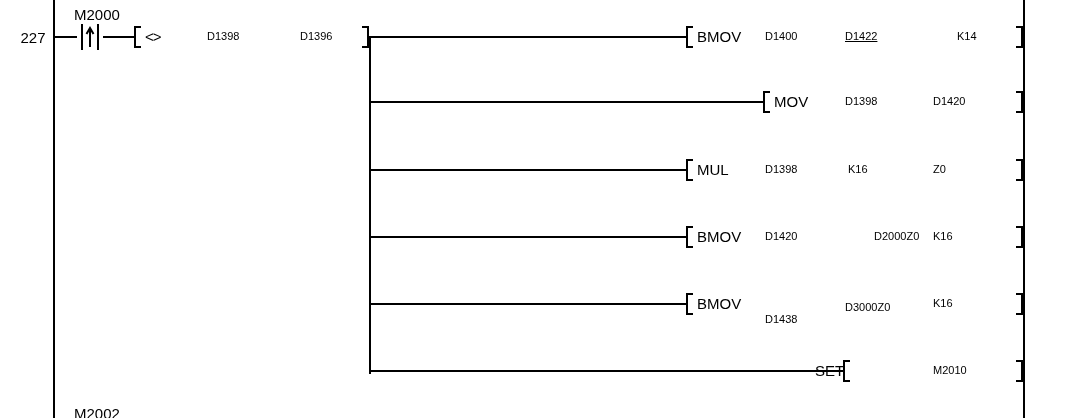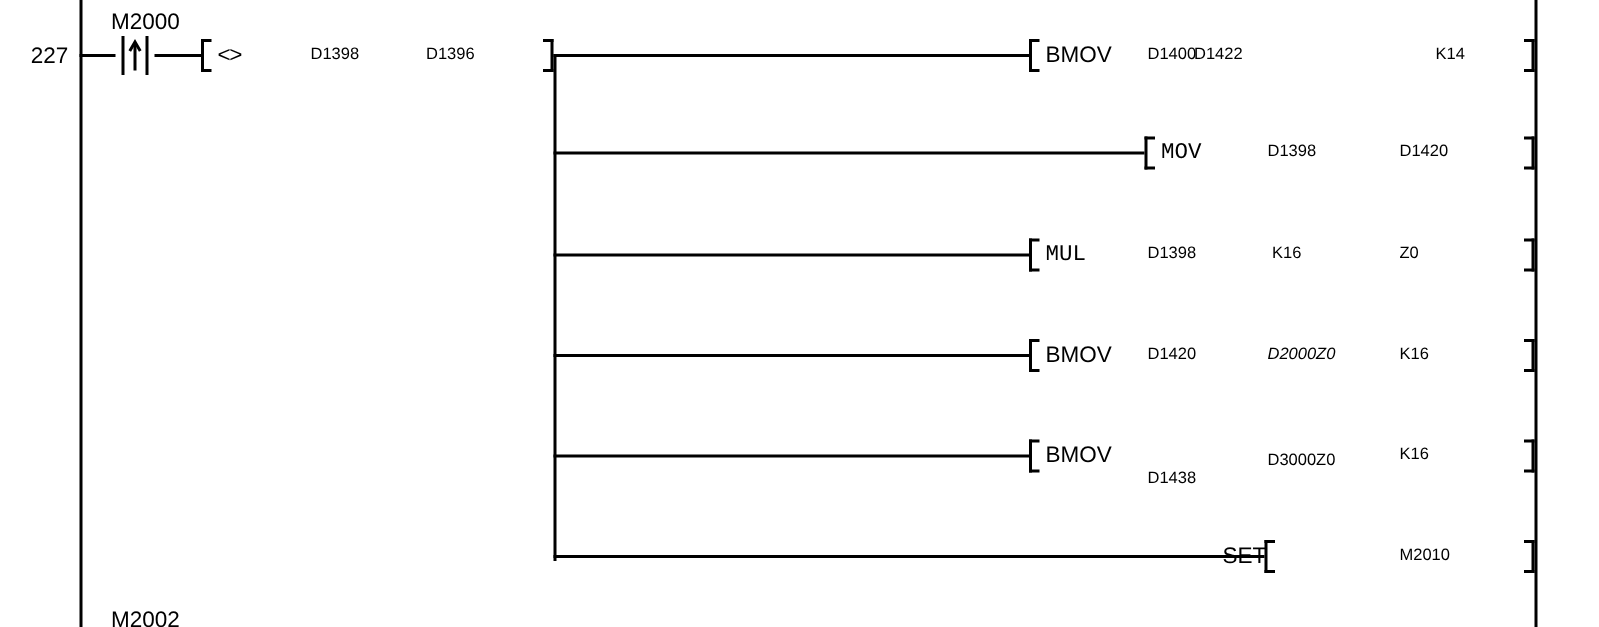--- a/index.html
+++ b/index.html
@@ -116,54 +116,54 @@
     </svg>
   </div>
 
   <div class="hline" style="left:103px; top:36px; width:31px;"></div>
 
   <div class="brk brk-open" style="left:134px; top:26px;"></div>
 
   <div class="txt cmp-sym" style="left:145px; top:29px;">&lt;&gt;</div>
 
   <div class="txt operand" style="left:207px; top:29px;">D1398</div>
-  <div class="txt operand" style="left:284px; top:29px;text-align:right;">D1396</div>
+  <div class="txt operand" style="left:300px; top:29px;text-align:right;">D1396</div>
 
   <div class="brk brk-close" style="left:362px; top:26px;"></div>
 
   <div class="vline" style="left:369px; top:36px; height:338px;"></div>
 
   <div class="hline" style="left:369px; top:36px; width:317px;"></div>
   <div class="brk brk-open" style="left:686px; top:26px;"></div>
   <div class="txt mnemonic" style="left:697px; top:29px;">BMOV</div>
   <div class="txt operand" style="left:765px; top:29px;">D1400</div>
-  <div class="txt operand" style="left:796px; top:29px;">D1422</div>
+  <div class="txt operand" style="left:845px; top:29px;text-decoration:underline;">D1422</div>
   <div class="txt operand" style="left:957px; top:29px;">K14</div>
   <div class="brk brk-close" style="left:1016px; top:26px;"></div>
 
   <div class="hline" style="left:369px; top:101px; width:394px;"></div>
   <div class="brk brk-open" style="left:763px; top:91px;"></div>
-  <div class="txt mnemonic" style="left:774px; top:94px;font-family:Liberation Mono, monospace;">MOV</div>
+  <div class="txt mnemonic" style="left:774px; top:94px;">MOV</div>
   <div class="txt operand" style="left:845px; top:94px;">D1398</div>
   <div class="txt operand" style="left:933px; top:94px;">D1420</div>
   <div class="brk brk-close" style="left:1016px; top:91px;"></div>
 
   <div class="hline" style="left:369px; top:169px; width:317px;"></div>
   <div class="brk brk-open" style="left:686px; top:159px;"></div>
-  <div class="txt mnemonic" style="left:697px; top:162px;font-family:Liberation Mono, monospace;">MUL</div>
+  <div class="txt mnemonic" style="left:697px; top:162px;">MUL</div>
   <div class="txt operand" style="left:765px; top:162px;">D1398</div>
   <div class="txt operand" style="left:848px; top:162px;">K16</div>
   <div class="txt operand" style="left:933px; top:162px;">Z0</div>
   <div class="brk brk-close" style="left:1016px; top:159px;"></div>
 
   <div class="hline" style="left:369px; top:236px; width:317px;"></div>
   <div class="brk brk-open" style="left:686px; top:226px;"></div>
   <div class="txt mnemonic" style="left:697px; top:229px;">BMOV</div>
   <div class="txt operand" style="left:765px; top:229px;">D1420</div>
-  <div class="txt operand" style="left:845px; top:229px;font-style:italic;">D2000Z0</div>
+  <div class="txt operand" style="left:874px; top:229px;">D2000Z0</div>
   <div class="txt operand" style="left:933px; top:229px;">K16</div>
   <div class="brk brk-close" style="left:1016px; top:226px;"></div>
 
   <div class="hline" style="left:369px; top:303px; width:317px;"></div>
   <div class="brk brk-open" style="left:686px; top:293px;"></div>
   <div class="txt mnemonic" style="left:697px; top:296px;">BMOV</div>
   <div class="txt operand" style="left:765px; top:312px;">D1438</div>
   <div class="txt operand" style="left:845px; top:300px;">D3000Z0</div>
   <div class="txt operand" style="left:933px; top:296px;">K16</div>
   <div class="brk brk-close" style="left:1016px; top:293px;"></div>

